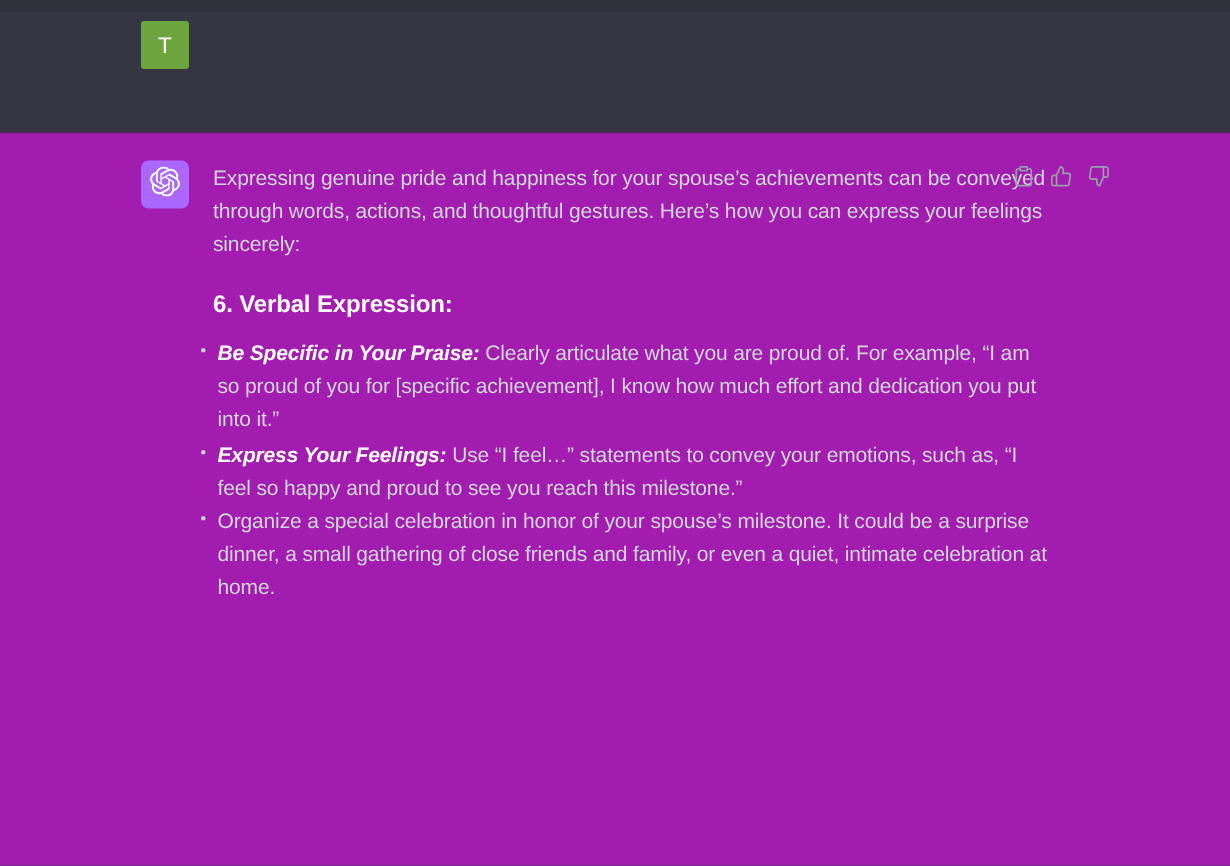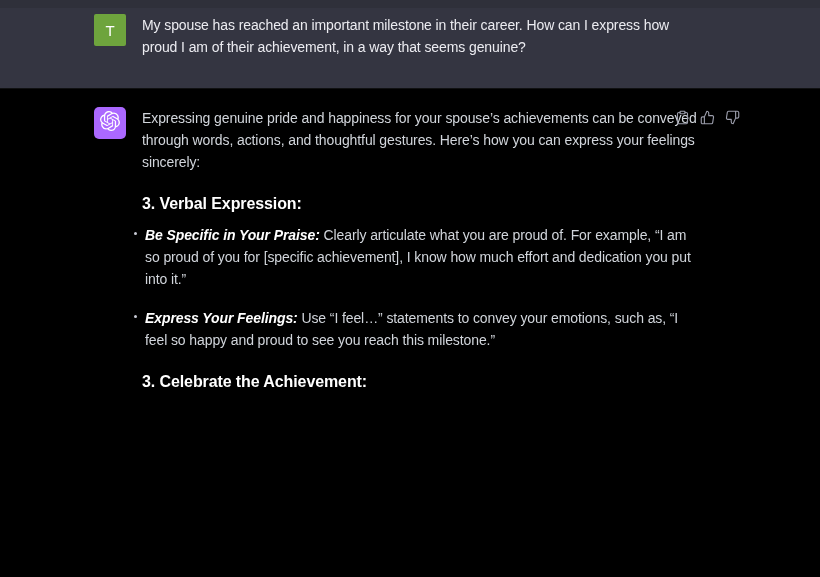--- a/index.html
+++ b/index.html
@@ -51,21 +51,21 @@
     width: 557px;
     font-size: 14px;
     letter-spacing: -0.1px;
     line-height: 22px;
     color: #ECECF1;
   }
   
   .assistant-row {
     position: relative;
     min-height: 489px;
-    background: #000000;
+    background: #a21caf;
     border-top: 1px solid rgba(32,33,35,0.5);
     display: flex;
     align-items: flex-start;
     padding: 18px 0 0 94px;
   }
   .assistant-content {
     margin-left: 16px;
     width: 557px;
     font-size: 14px;
     letter-spacing: -0.1px;
@@ -80,21 +80,21 @@
     letter-spacing: -0.1px;
     color: #FFFFFF;
     font-weight: bold;
   }
   .assistant-content ul {
     list-style: none;
     margin: 0;
     padding: 0 0 0 3px;
   }
   .assistant-content li { position: relative; }
-  .assistant-content li + li { margin-top: 17px; }
+  .assistant-content li + li { margin-top: 2px; }
   .assistant-content li::before {
     content: "";
     position: absolute;
     left: -11px;
     top: 8px;
     width: 3px;
     height: 3px;
     border-radius: 50%;
     background: #C9CBD6;
   }
@@ -130,43 +130,44 @@
 <body>
 
 <div class="screen">
 
   <div class="top-strip"></div>
 
   <div class="user-row">
     <div class="avatar avatar-user">
       <span>T</span>
     </div>
-    <div class="msg-text">My spouse has reached an important milestone in their career. How can I express how proud I am of their achievement, in a way that seems genuine?</div>
   </div>
 
   <div class="assistant-row">
     <div class="avatar avatar-assistant">
       <span>
         <svg width="20" height="20" viewBox="0 0 24 24" fill="#ffffff" xmlns="http://www.w3.org/2000/svg">
           <path d="M22.2819 9.8211a5.9847 5.9847 0 0 0-.5157-4.9108 6.0462 6.0462 0 0 0-6.5098-2.9A6.0651 6.0651 0 0 0 4.9807 4.1818a5.9847 5.9847 0 0 0-3.9977 2.9 6.0462 6.0462 0 0 0 .7427 7.0966 5.98 5.98 0 0 0 .511 4.9107 6.051 6.051 0 0 0 6.5146 2.9001A5.9847 5.9847 0 0 0 13.2599 24a6.0557 6.0557 0 0 0 5.7718-4.2058 5.9894 5.9894 0 0 0 3.9977-2.9001 6.0557 6.0557 0 0 0-.7475-7.073zM13.2599 22.4301a4.4755 4.4755 0 0 1-2.8764-1.04l.1419-.0804 4.7783-2.7582a.7948.7948 0 0 0 .3927-.6813v-6.7369l2.02 1.1686a.071.071 0 0 1 .038.0615v5.5826a4.504 4.504 0 0 1-4.4945 4.4944zm-9.6607-4.1254a4.4708 4.4708 0 0 1-.5346-3.0137l.142.0852 4.783 2.7582a.7712.7712 0 0 0 .7806 0l5.8428-3.3685v2.3324a.0804.0804 0 0 1-.0332.0615L9.74 19.9502a4.4992 4.4992 0 0 1-6.1408-1.6464zM2.3408 7.8956a4.485 4.485 0 0 1 2.3655-1.9728V11.6a.7664.7664 0 0 0 .3879.6765l5.8144 3.3543-2.0201 1.1685a.0757.0757 0 0 1-.071 0l-4.8303-2.7865A4.504 4.504 0 0 1 2.3408 7.8956zm16.5963 3.8558L13.1038 8.364 15.1192 7.2a.0757.0757 0 0 1 .071 0l4.8303 2.7913a4.4944 4.4944 0 0 1-.6765 8.1042v-5.6772a.79.79 0 0 0-.407-.667zm2.0107-3.0231l-.142-.0852-4.7735-2.7818a.7759.7759 0 0 0-.7854 0L9.409 9.2297V6.8974a.0662.0662 0 0 1 .0284-.0615l4.8303-2.7866a4.4992 4.4992 0 0 1 6.6802 4.66zM8.3065 12.863l-2.02-1.1638a.0804.0804 0 0 1-.038-.0567V6.0742a4.4992 4.4992 0 0 1 7.3757-3.4537l-.142.0805L8.704 5.459a.7948.7948 0 0 0-.3927.6813zm1.0976-2.3654l2.602-1.4998 2.6069 1.4998v2.9994l-2.5974 1.4997-2.6067-1.4997Z"></path>
         </svg>
       </span>
     </div>
 
     <div class="assistant-content">
       <p class="intro">Expressing genuine pride and happiness for your spouse’s achievements can be conveyed through words, actions, and thoughtful gestures. Here’s how you can express your feelings sincerely:</p>
 
-      <h3>3. Verbal Expression:</h3>
+      <h3>6. Verbal Expression:</h3>
       <ul>
         <li><span class="bold-lead">Be Specific in Your Praise:</span><span> Clearly articulate what you are proud of. For example, “I am so proud of you for [specific achievement], I know how much effort and dedication you put into it.”</span></li>
         <li><span class="bold-lead">Express Your Feelings:</span><span> Use “I feel…” statements to convey your emotions, such as, “I feel so happy and proud to see you reach this milestone.”</span></li>
       </ul>
 
 
-      <h3>3. Celebrate the Achievement:</h3>
+      <ul>
+        <li><span>Organize a special celebration in honor of your spouse’s milestone. It could be a surprise dinner, a small gathering of close friends and family, or even a quiet, intimate celebration at home.</span></li>
+      </ul>
     </div>
 
     <div class="action-bar">
       <button class="icon-btn" title="Copy">
         <span>
           <svg width="15" height="15" viewBox="0 0 24 24" fill="none" stroke="currentColor" stroke-width="1.8" stroke-linecap="round" stroke-linejoin="round">
             <path d="M16 4h2a2 2 0 0 1 2 2v14a2 2 0 0 1-2 2H6a2 2 0 0 1-2-2V6a2 2 0 0 1 2-2h2"></path>
             <rect x="8" y="2" width="8" height="4" rx="1" ry="1"></rect>
           </svg>
         </span>

